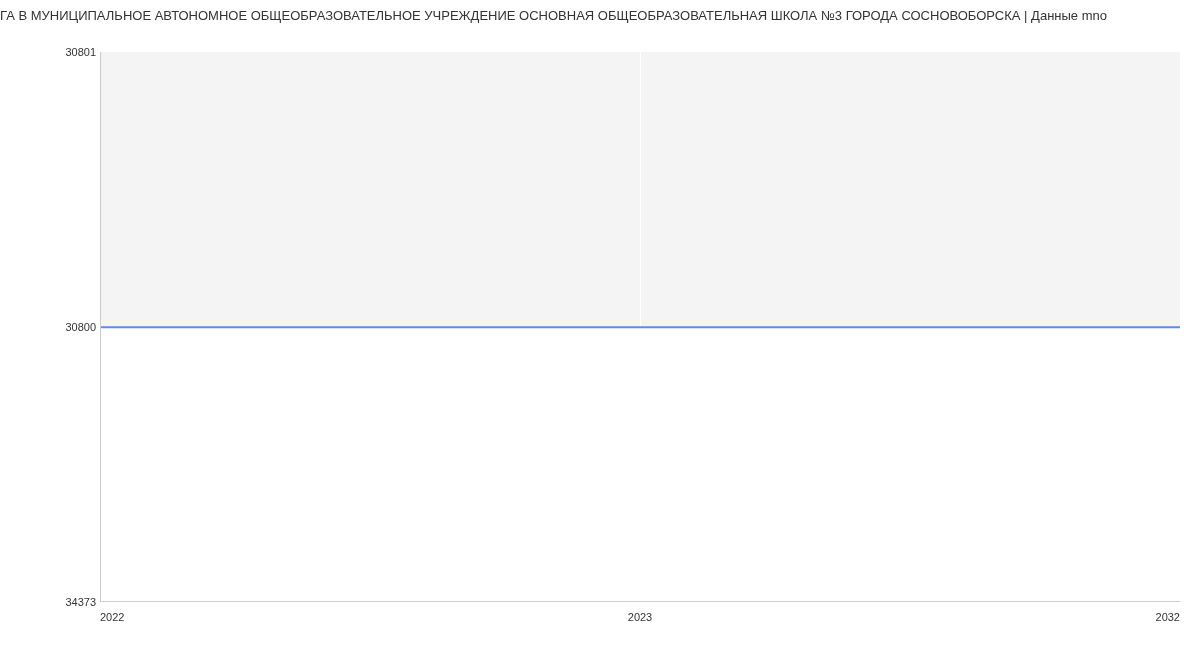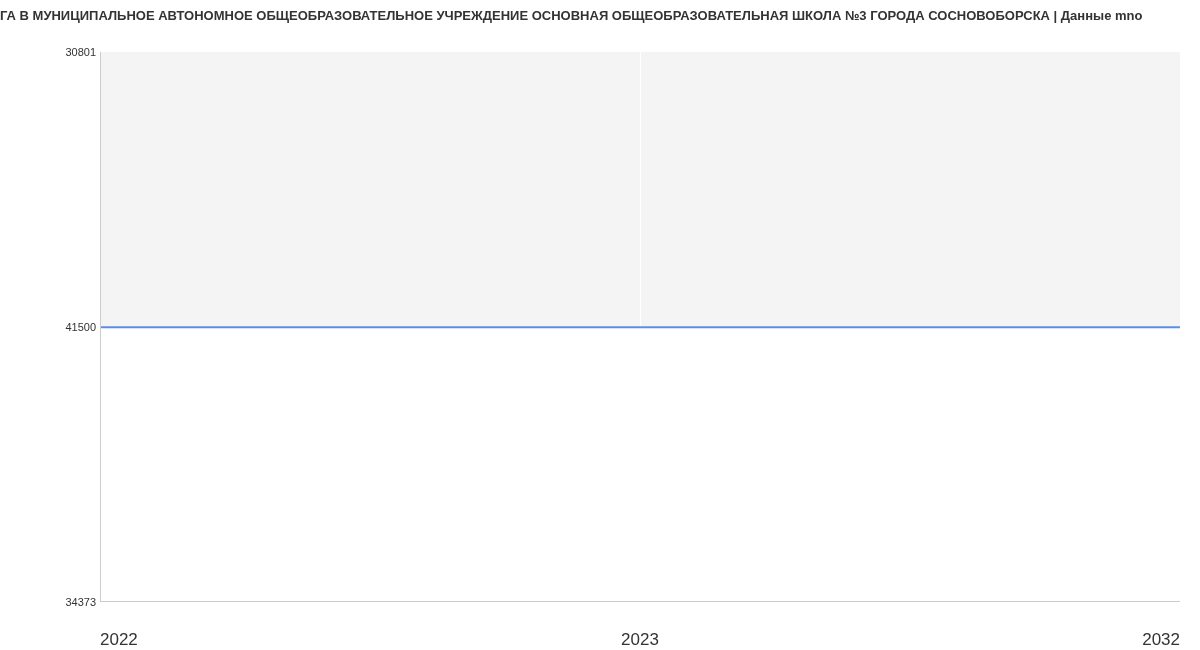--- a/index.html
+++ b/index.html
@@ -6,21 +6,21 @@
     body {
       font-family: Arial, sans-serif;
       background: #fff;
       width: 1200px;
       height: 650px;
       overflow: hidden;
       position: relative;
     }
     .title {
       font-size: 13px;
-      font-weight: bold;
+      font-weight: normal;
       color: #333;
       padding: 8px 0 4px 0;
       white-space: nowrap;
       position: absolute;
       left: 0;
       top: 0;
     }
     .chart-area {
       position: absolute;
       left: 100px;
@@ -76,22 +76,22 @@
       font-size: 11px;
       color: #333;
       text-align: right;
       transform: translateY(-50%);
     }
     .y-tick.top { top: 52px; }
     .y-tick.mid { top: 327px; }
     .y-tick.bot { top: 602px; }
     .x-tick {
       position: absolute;
-      top: 630px;
-      font-size: 17px;
+      top: 611px;
+      font-size: 11px;
       color: #333;
       transform: translateX(-50%);
       text-align: right;
     }
     .x-tick.left { left: 100px; transform: none; }
     .x-tick.mid { left: 640px; }
     .x-tick.right { left: 1180px; transform: translateX(-100%); }
   </style>
 </head>
 <body>
@@ -100,18 +100,18 @@
 
 <div class="chart-area">
   <div class="plot-bg-top"></div>
   <div class="plot-bg-bottom"></div>
   <div class="gridline-v mid"></div>
   <div class="data-line"></div>
   <div class="plot-border"></div>
 </div>
 
 <div class="y-tick top">30801</div>
-<div class="y-tick mid">41500</div>
+<div class="y-tick mid">30800</div>
 <div class="y-tick bot">34373</div>
 
 <div class="x-tick left">2022</div>
 <div class="x-tick mid">2023</div>
 <div class="x-tick right">2032</div>
 
 </body></html>

